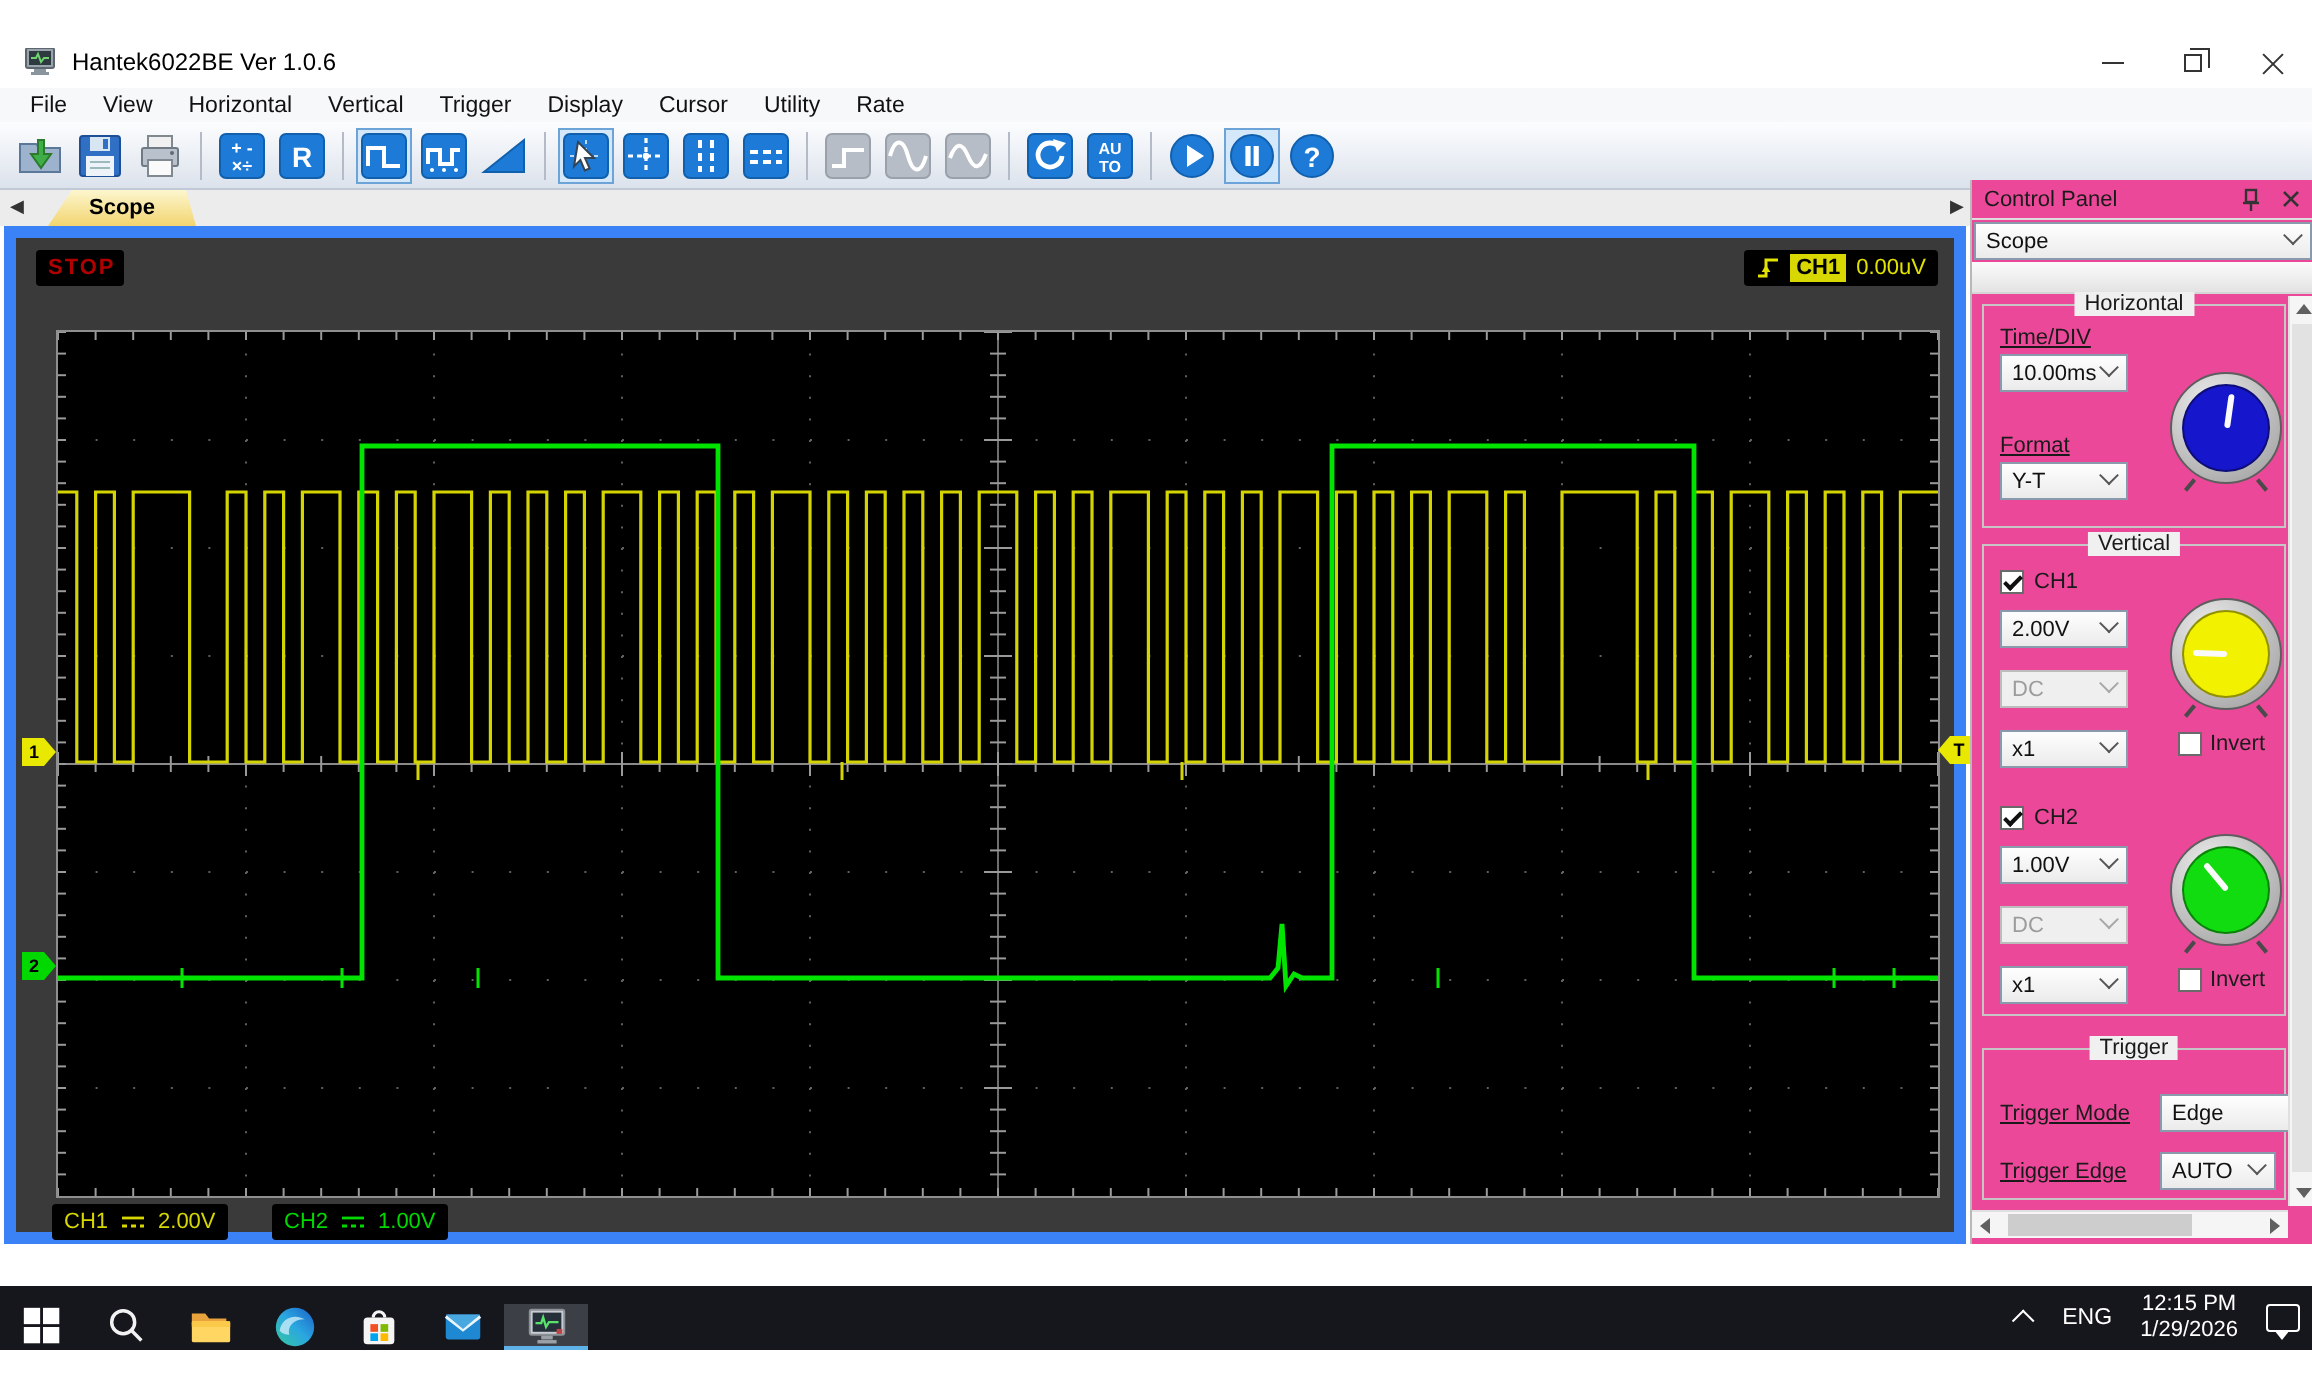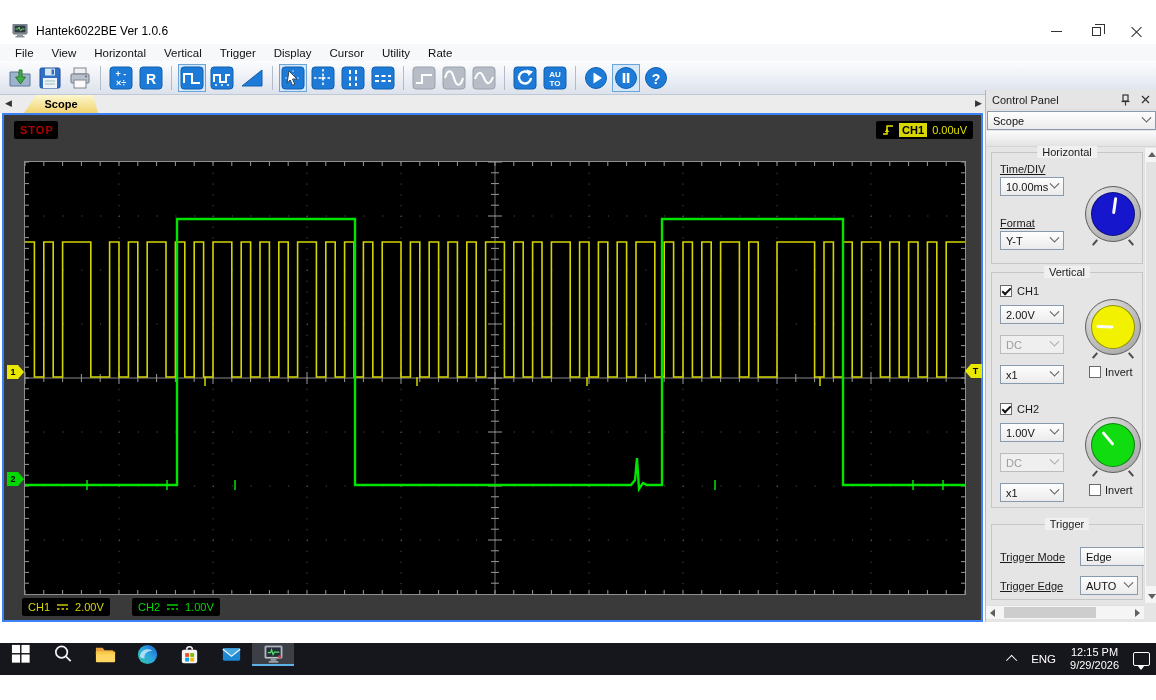--- a/index.html
+++ b/index.html
@@ -29,34 +29,34 @@
   .tool-btn.active { background:#d5e8fa; border:1px solid #6da4d8; }
   .tool-sep { width:1px; height:24px; background:#b4bbc8; margin:0 5px; }
 
   
   .tabstrip { position:absolute; left:0; top:95px; width:1156px; height:18px; background:#ececec; }
   .tab-scroll { position:absolute; top:3px; font-size:9px; color:#333; }
   .tab-scroll.left { left:5px; } .tab-scroll.right { left:975px; }
   .tab-active { position:absolute; left:24px; top:0; width:74px; height:18px; background:linear-gradient(#fdf7cf,#f2d470); clip-path:polygon(12px 0, calc(100% - 5px) 0, 100% 100%, 0 100%); display:flex; align-items:center; justify-content:center; font-size:11px; font-weight:bold; color:#000; }
 
   
-  .scope { position:absolute; left:2px; top:113px; width:981px; height:509px; background:#3a3a3a; border:2px solid #3b82f6; }
+  .scope { position:absolute; left:2px; top:113px; width:981px; height:509px; background:#3a3a3a; border:6px solid #3b82f6; }
   .chip { position:absolute; background:#000; height:18px; display:flex; align-items:center; font-size:11px; border-radius:2px; padding:0 6px; }
   .stop-chip { left:10px; top:6px; width:44px; color:#b00000; font-weight:bold; letter-spacing:1px; }
   .trig-chip { right:8px; top:6px; color:#e2e200; gap:5px; }
   .trig-src { background:#d8d800; color:#000; font-weight:bold; padding:0px 3px; line-height:14px; }
   .grid-box { position:absolute; left:20px; top:46px; width:942px; height:434px; background:#000; border:1px solid #8f8f8f; }
   .marker { position:absolute; width:17px; height:14px; font-size:9px; font-weight:bold; color:#000; display:flex; align-items:center; justify-content:center; }
   .marker.right-pt { clip-path:polygon(0 0, 11px 0, 100% 50%, 11px 100%, 0 100%); padding-right:5px; }
   .marker.left-pt  { clip-path:polygon(100% 0, 6px 0, 0 50%, 6px 100%, 100% 100%); padding-left:4px; }
   .bot-chip { top:483px; }
   .time-chip { right:8px; top:483px; color:#e07d00; gap:24px; }
 
   
-  .cpanel { position:absolute; left:985px; top:90px; width:171px; height:532px; background:#e5e5e5; border-left:1px solid #b8b8b8; font-size:11px; color:#1a1a1a; }
+  .cpanel { position:absolute; left:985px; top:90px; width:171px; height:532px; background:#ec4899; border-left:1px solid #b8b8b8; font-size:11px; color:#1a1a1a; }
   .cpanel-hdr { position:absolute; left:0; top:0; width:100%; height:20px; display:flex; align-items:center; padding:0 6px; border-bottom:1px solid #dcdcdc; }
   .cpanel-hdr .hdr-title { flex:1; }
   .combo { position:absolute; height:19px; background:linear-gradient(#fefefe,#ebebeb); border:1px solid #8a9aad; display:flex; align-items:center; justify-content:space-between; padding:0 5px; font-size:11px; color:#111; }
   .combo.disabled { background:#efefef; color:#9c9c9c; border-color:#bcbcbc; }
   .chev { width:7px; height:7px; border-right:1.5px solid #555; border-bottom:1.5px solid #555; transform:rotate(45deg) translate(-2px,-2px); }
   .combo.disabled .chev { border-color:#a8a8a8; }
   .cpanel-band { position:absolute; left:0; top:41px; width:100%; height:16px; background:linear-gradient(#fbfbfb,#e3e3e3); border-bottom:1px solid #d5d5d5; }
   .group { position:absolute; border:1px solid #c6c6c6; }
   .group-label { position:absolute; top:-7px; left:50%; transform:translateX(-50%); background:#f0f0f0; padding:0 5px; font-size:11px; white-space:nowrap; }
   .lbl { position:absolute; font-size:11px; white-space:nowrap;text-decoration:underline; }
@@ -81,21 +81,21 @@
   .tri.down { border-left:4px solid transparent; border-right:4px solid transparent; border-top:5px solid #606060; }
   .tri.left { border-top:4px solid transparent; border-bottom:4px solid transparent; border-right:5px solid #606060; }
   .tri.rightt { border-top:4px solid transparent; border-bottom:4px solid transparent; border-left:5px solid #606060; }
 
   
   .statusbar { position:absolute; left:0; top:622px; width:1156px; height:21px; background:#f0f0f0; border-top:1px solid #d8d8d8; font-size:12px; color:#111; }
   .statusbar .left { position:absolute; left:8px; top:3px; }
   .statusbar .right { position:absolute; right:10px; top:3px; }
 
   
-  .taskbar { position:absolute; left:0; top:643px; width:1156px; height:32px; background:#16161d; display:flex; align-items:flex-start; }
+  .taskbar { position:absolute; left:0; top:643px; width:1156px; height:32px; background:#16161d; display:flex; align-items:flex-end; }
   .tb-slot { width:42px; display:flex; align-items:center; justify-content:center; position:relative; }
   .tb-slot.active { background:#3c4046; }
   .tb-slot.active::after { content:""; position:absolute; left:0; bottom:0; width:100%; height:2px; background:#5fb2e8; }
   .tray { position:absolute; right:6px; top:0; height:32px; display:flex; align-items:center; gap:14px; color:#fff; }
   .tray .chev-up { width:8px; height:8px; border-left:1.5px solid #fff; border-top:1.5px solid #fff; transform:rotate(45deg) translateY(2px); }
   .tray .eng { font-size:11.5px; }
   .tray .clock { font-size:11px; text-align:center; line-height:13px; }
   .tray .notif { width:17px; height:14px; border:1.3px solid #fff; border-radius:2px; position:relative; }
   .tray .notif::after { content:""; position:absolute; left:3px; bottom:-5px; border-left:4px solid transparent; border-right:4px solid transparent; border-top:5px solid #fff; }
 </style>
@@ -824,18 +824,18 @@
           <rect x="4.5" y="4.5" width="15" height="10" fill="#26303a"></rect>
           <polyline points="6,10 9,10 10,7 11.5,12 13,9.5 18,9.5" fill="none" stroke="#58e36b" stroke-width="1.2"></polyline>
           <rect x="9" y="16.5" width="6" height="2" fill="#9aa0a6"></rect>
           <rect x="7" y="18.8" width="10" height="1.8" fill="#9aa0a6"></rect>
           <rect x="17" y="13" width="3" height="2.6" fill="#b44"></rect>
         </svg>
       </div>
       <div class="tray">
       <span class="chev-up"></span>
       <span class="eng">ENG</span>
-      <span class="clock"><span>12:15 PM</span><br><span>9/29/2026</span></span>
+      <span class="clock"><span>12:15 PM</span><br><span>1/29/2026</span></span>
       <span class="notif"></span>
     </div>
   </div>
 
 </div>
 
 </body></html>

